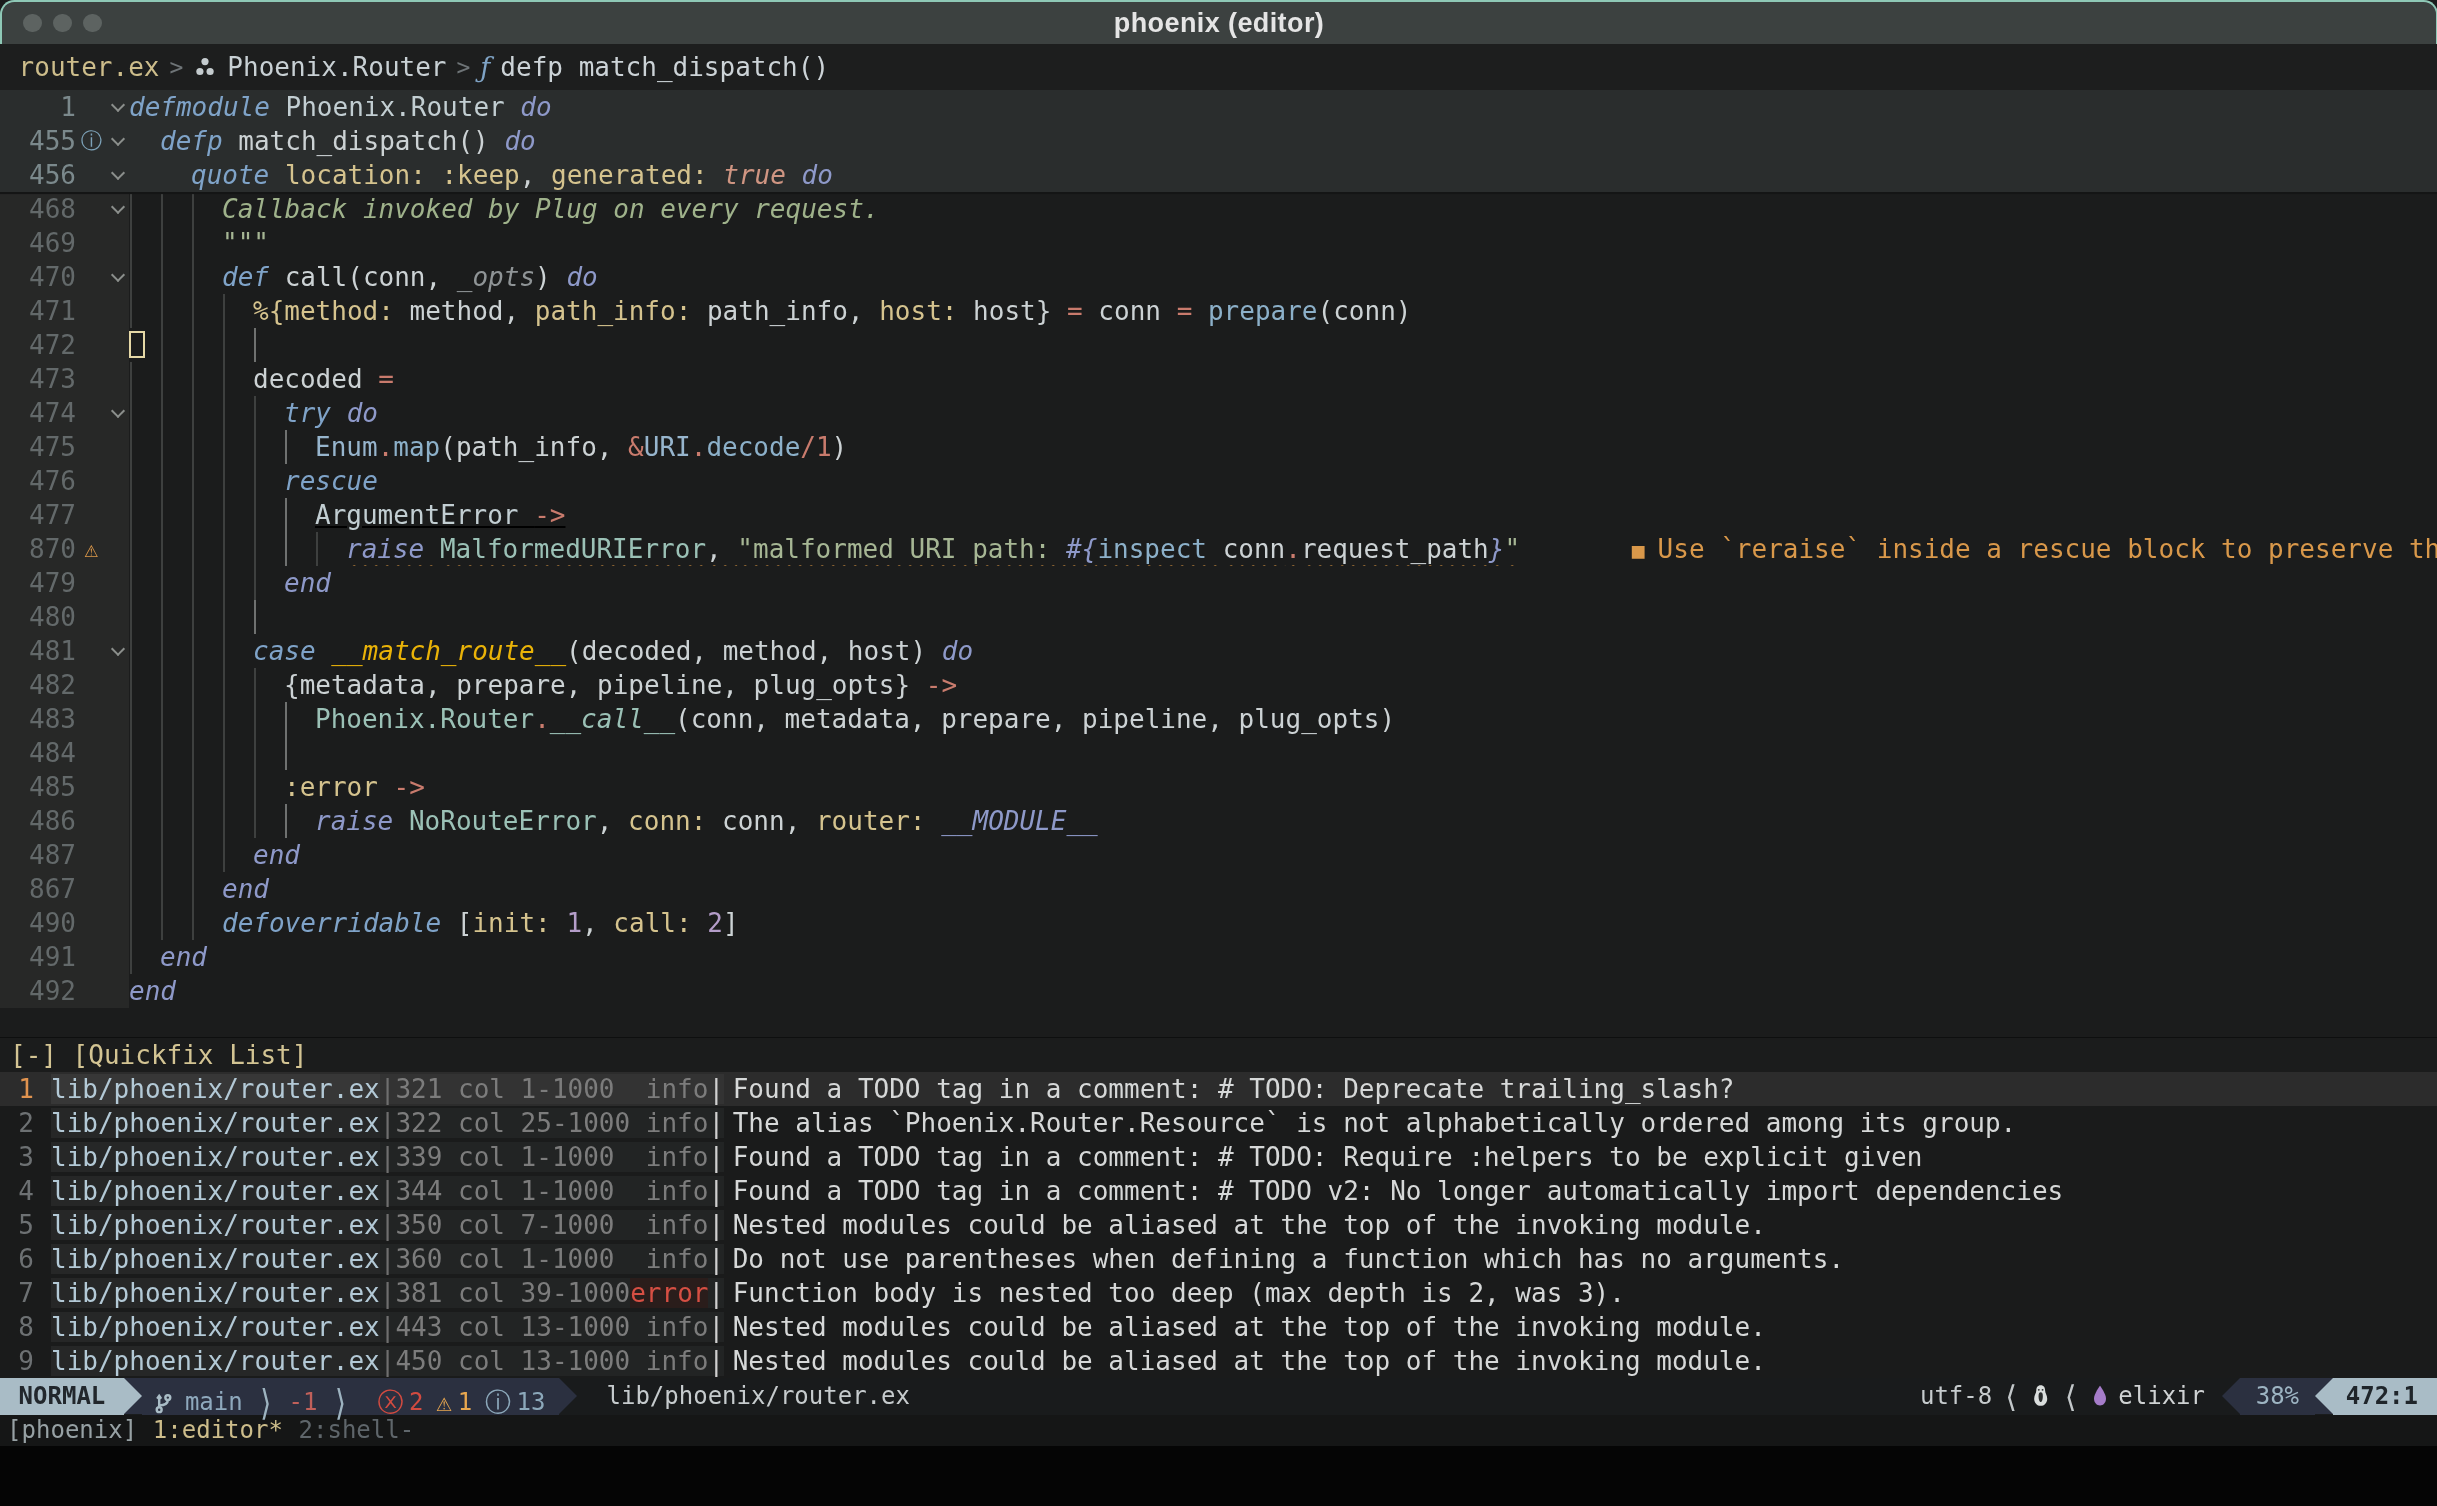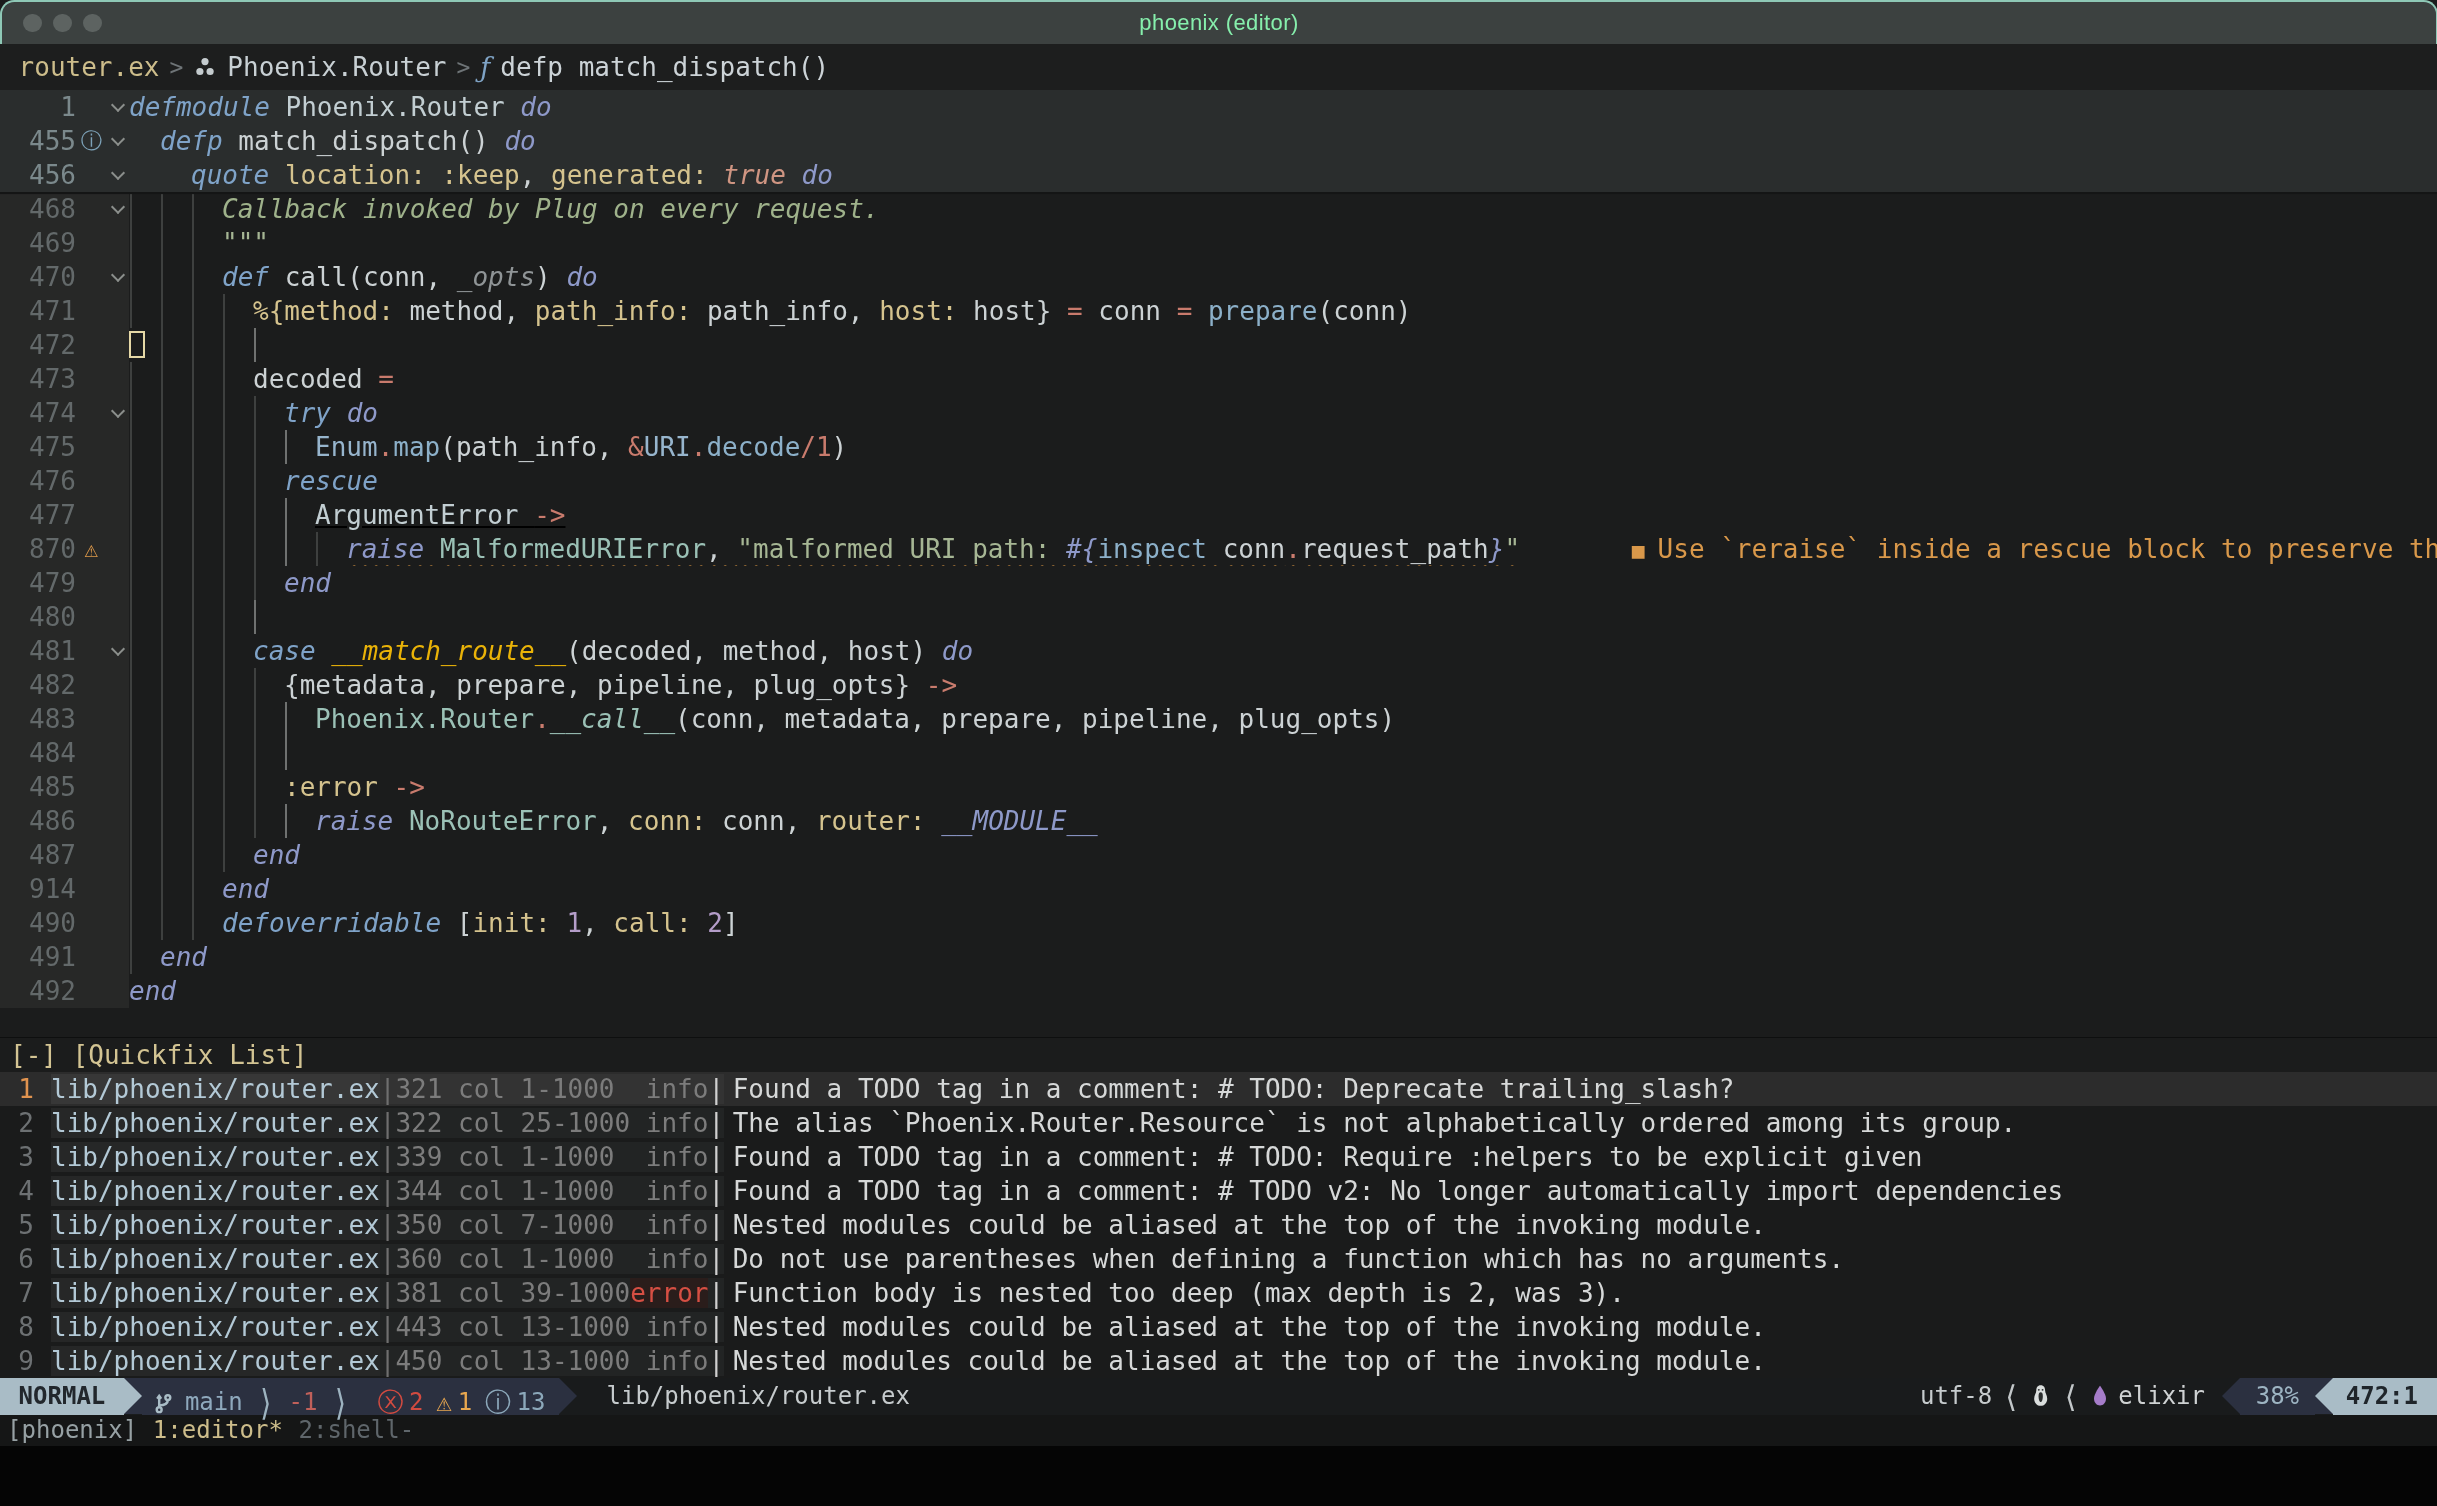--- a/index.html
+++ b/index.html
@@ -20,21 +20,21 @@
 
   
   .titlebar{
     height:44px;flex:0 0 auto;background:#3c4140;position:relative;
     border:2.9px solid var(--accent);border-bottom:none;border-radius:14.3px 14.3px 0 0;
     display:flex;align-items:center;justify-content:center;
     font-family:"Liberation Sans", sans-serif;
   }
   .traffic{position:absolute;left:21.4px;top:0;height:100%;display:flex;align-items:center;gap:11.4px;}
   .tl{width:18.6px;height:18.6px;border-radius:50%;background:#5d6361;}
-  .win-title{color:#86efac;font-size:22px;font-weight:normal;letter-spacing:0.4px;}
+  .win-title{color:#e5e5e5;font-size:27px;font-weight:bold;letter-spacing:0.4px;}
 
   
   .winbar{height:46px;flex:0 0 auto;background:#1d1e1e;display:flex;align-items:center;
     padding-left:18.6px;font-size:26px;gap:10px;}
   .bc-file{color:#cdbd8b;}
   .bc-sep{color:#6e7477;font-size:23px;}
   .bc-mod{color:#c8d0d4;}
   .bc-fn-icon{color:#7fa3c5;font-style:italic;font-family:"DejaVu Serif",serif;font-size:27px;}
   .bc-fn{color:#ccd3d7;}
   .mod-icon{display:inline-block;width:24px;height:24px;}
@@ -507,21 +507,21 @@
         <div class="content">
           <span class="guide" style="left: calc(0 * var(--ch) + 1.4px);"></span>
           <span class="guide" style="left: calc(2 * var(--ch) + 1.4px);"></span>
           <span class="guide" style="left: calc(4 * var(--ch) + 1.4px);"></span>
           <span class="guide" style="left: calc(6 * var(--ch) + 1.4px);"></span>
           <span class="codetext" style="left: calc(8 * var(--ch));"><span class="tk-kw2">end</span></span>
         </div>
       </div>
       <div class="ed-line">
         <div class="gut">
-          <span class="lnum">914</span>
+          <span class="lnum">867</span>
           <span class="sign"></span>
           <span class="foldcol"></span>
         </div>
         <div class="content">
           <span class="guide" style="left: calc(0 * var(--ch) + 1.4px);"></span>
           <span class="guide" style="left: calc(2 * var(--ch) + 1.4px);"></span>
           <span class="guide" style="left: calc(4 * var(--ch) + 1.4px);"></span>
           <span class="codetext" style="left: calc(6 * var(--ch));"><span class="tk-kw2">end</span></span>
         </div>
       </div>

